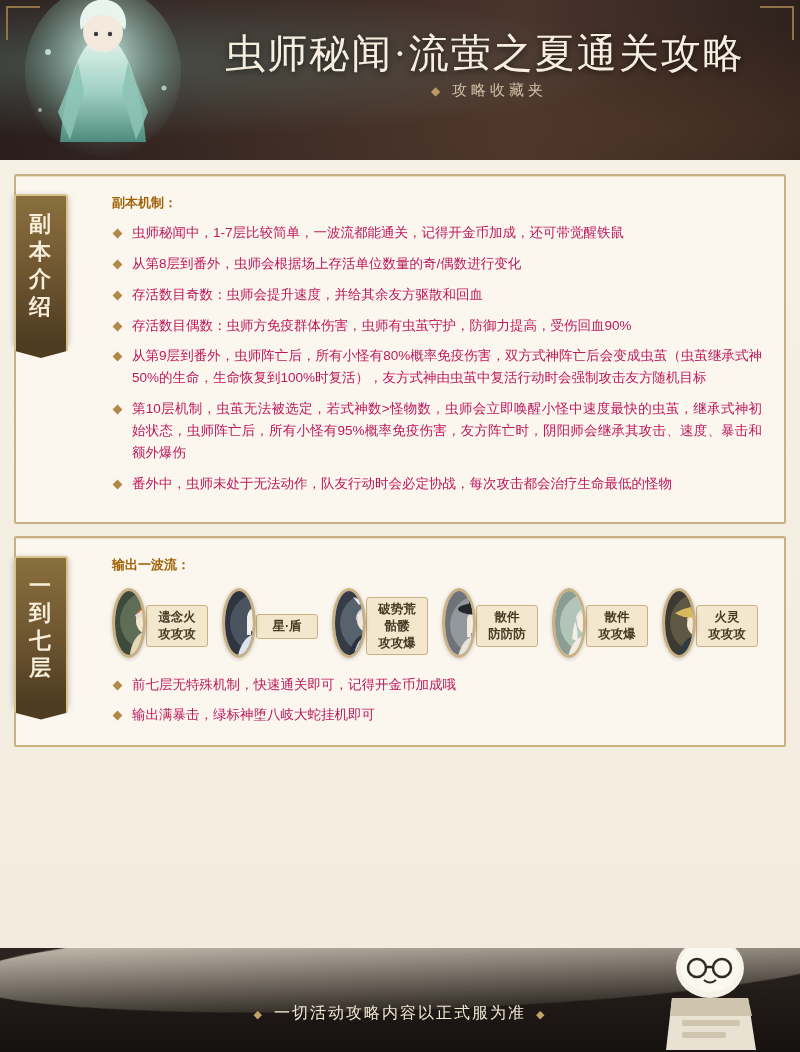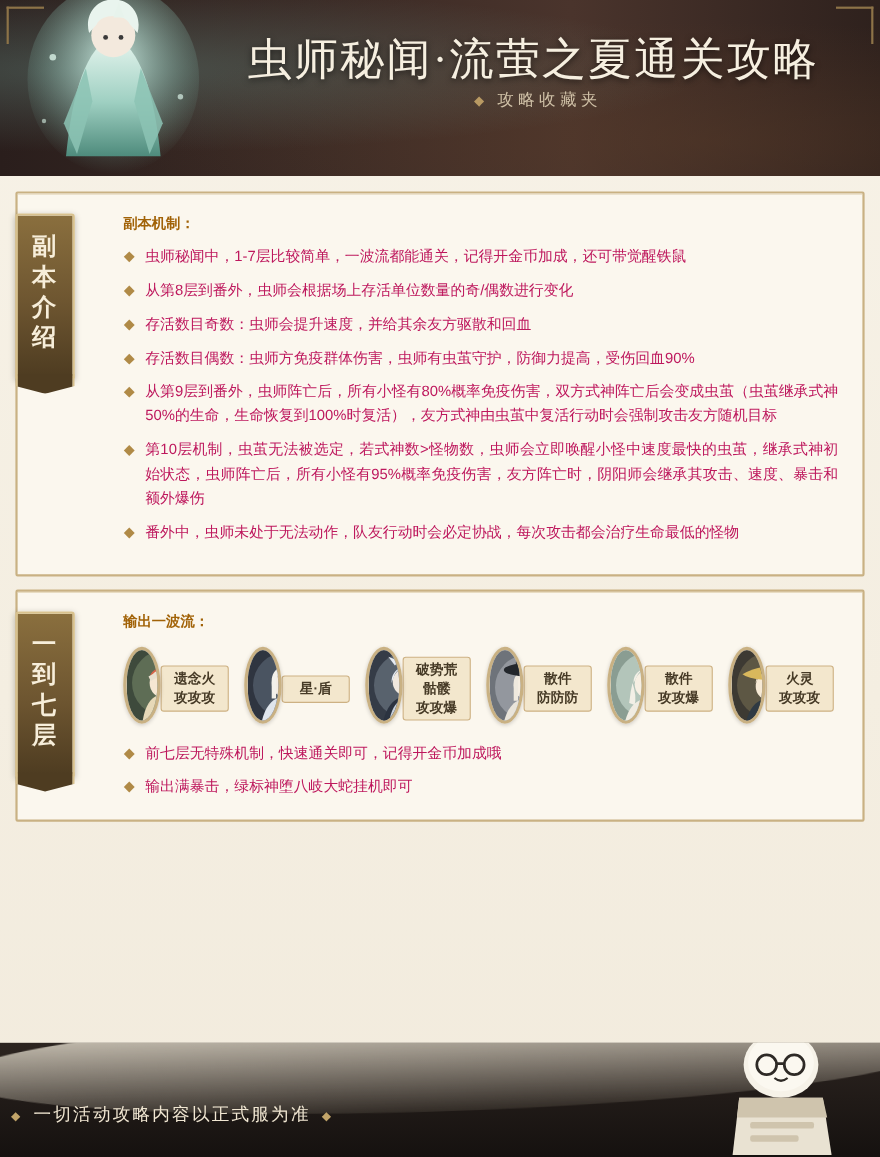--- a/index.html
+++ b/index.html
@@ -148,21 +148,21 @@
     overflow:hidden;
   }
   .footer .swoosh{
     position:absolute; left:-40px; top:-28px; width:900px; height:90px;
     background:linear-gradient(180deg,rgba(235,228,212,.9),rgba(160,150,130,.15));
     border-radius:50%;
     transform:rotate(-2deg);
     filter:blur(.3px);
   }
   .footer-text{
-    position:absolute; left:0; right:0; bottom:28px; text-align:left;
+    position:absolute; left:0; right:0; bottom:28px; text-align:center;
     color:#f0e6d2; font-size:16px; letter-spacing:2px;
     font-family:"Liberation Serif","DejaVu Serif",serif;
   }
   .footer-text .dot{color:#c2a469;margin:0 10px;font-size:11px;vertical-align:middle;}
   .footer-mascot{ position:absolute; right:28px; bottom:2px; width:120px; height:130px; }
 </style>
 </head>
 <body>
 
 <div class="page">

